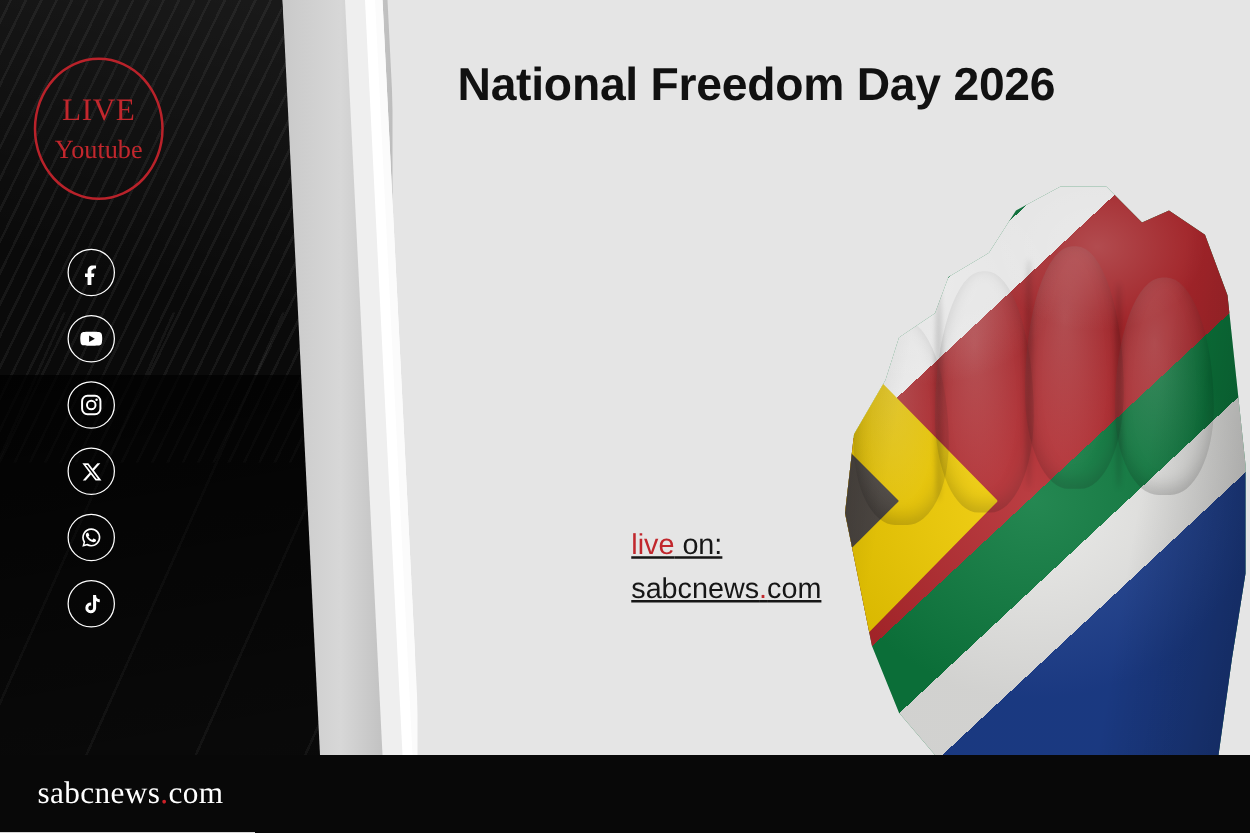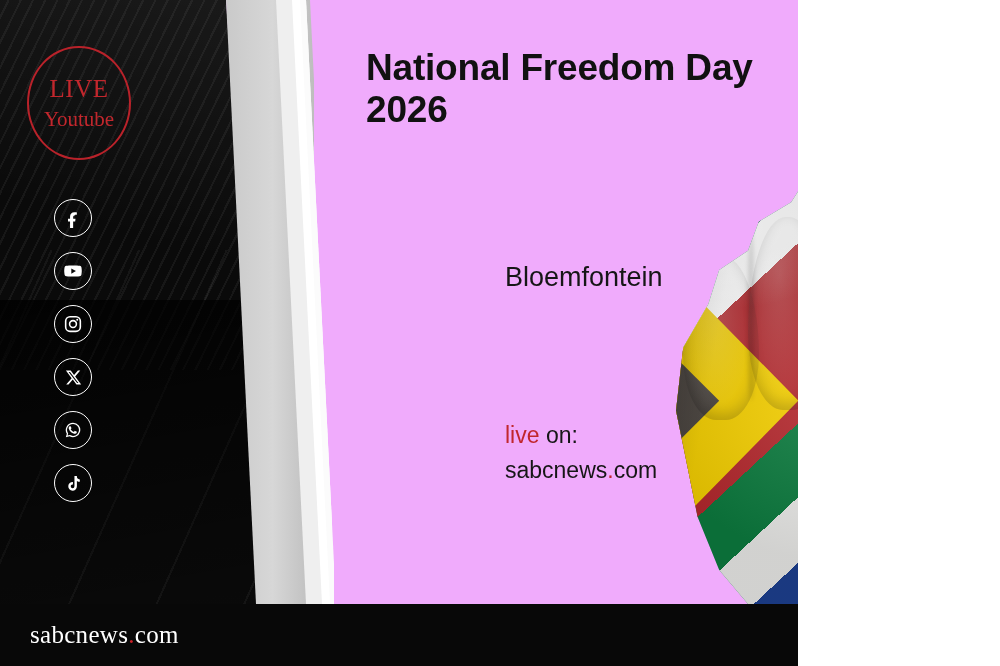--- a/index.html
+++ b/index.html
@@ -1,17 +1,17 @@
 <!DOCTYPE html>
 <html><head>
 <meta charset="utf-8">
 <style>
   html,body{margin:0;padding:0;background:#fff;}
   body{width:1000px;height:666px;overflow:hidden;font-family:"Liberation Sans",sans-serif;}
-  .stage{position:relative;width:798px;height:666px;background:#f0abfc;overflow:hidden;}
+  .stage{position:relative;width:1000px;height:666px;background:#e5e5e5;overflow:hidden;}
 
   
   .dark-panel{
     position:absolute;left:0;top:0;width:330px;height:604px;
     background:#0a0a0a;
     clip-path:polygon(0 0, 226px 0, 268px 604px, 0 604px);
     overflow:hidden;
   }
   .dark-panel .tex1{
     position:absolute;left:-40px;top:-60px;width:420px;height:430px;
@@ -72,21 +72,21 @@
     font-family:"Liberation Sans",sans-serif;
   }
 
   
   .city{
     position:absolute;left:505px;top:262px;
     font-size:27px;color:#161616;font-family:"Liberation Sans",sans-serif;
   }
 
   
-  .liveon{position:absolute;left:505px;top:418px;font-size:23px;color:#161616;line-height:1.5;}
+  .liveon{position:absolute;left:505px;top:418px;font-size:23px;color:#161616;line-height:1.5;text-decoration:underline;}
   .liveon .red{color:#c1272d;}
   .liveon .dot{color:#c1272d;}
   .liveon .row{white-space:nowrap;}
 
   
   .fist-wrap{position:absolute;left:640px;top:120px;width:360px;height:484px;overflow:hidden;}
   .fist{
     position:absolute;left:0;top:0;width:360px;height:484px;
     clip-path:polygon(
       16% 82%, 10% 60%, 12% 47%, 19% 38%, 22% 31%, 30% 27%,
@@ -212,21 +212,20 @@
     <div class="soc">
       <svg width="19" height="19" viewBox="0 0 24 24" fill="#fff" aria-hidden="true">
         <path d="M16.3 2.4h-3.1v13.2a2.38 2.38 0 1 1-1.9-2.33v-3.1a5.45 5.45 0 1 0 5 5.43V8.7a6.3 6.3 0 0 0 3.7 1.2V6.8a3.6 3.6 0 0 1-3.7-3.5z"></path>
       </svg>
     </div>
 
   </div>
 
   <div class="headline">National Freedom Day 2026</div>
 
-  <div class="city">Bloemfontein</div>
 
   <div class="liveon">
     <div class="row">
       <span class="red">live</span><span> on:</span>
     </div>
     <div class="row">
       <span>sabcnews</span><span class="dot">.</span><span>com</span>
     </div>
   </div>
 

